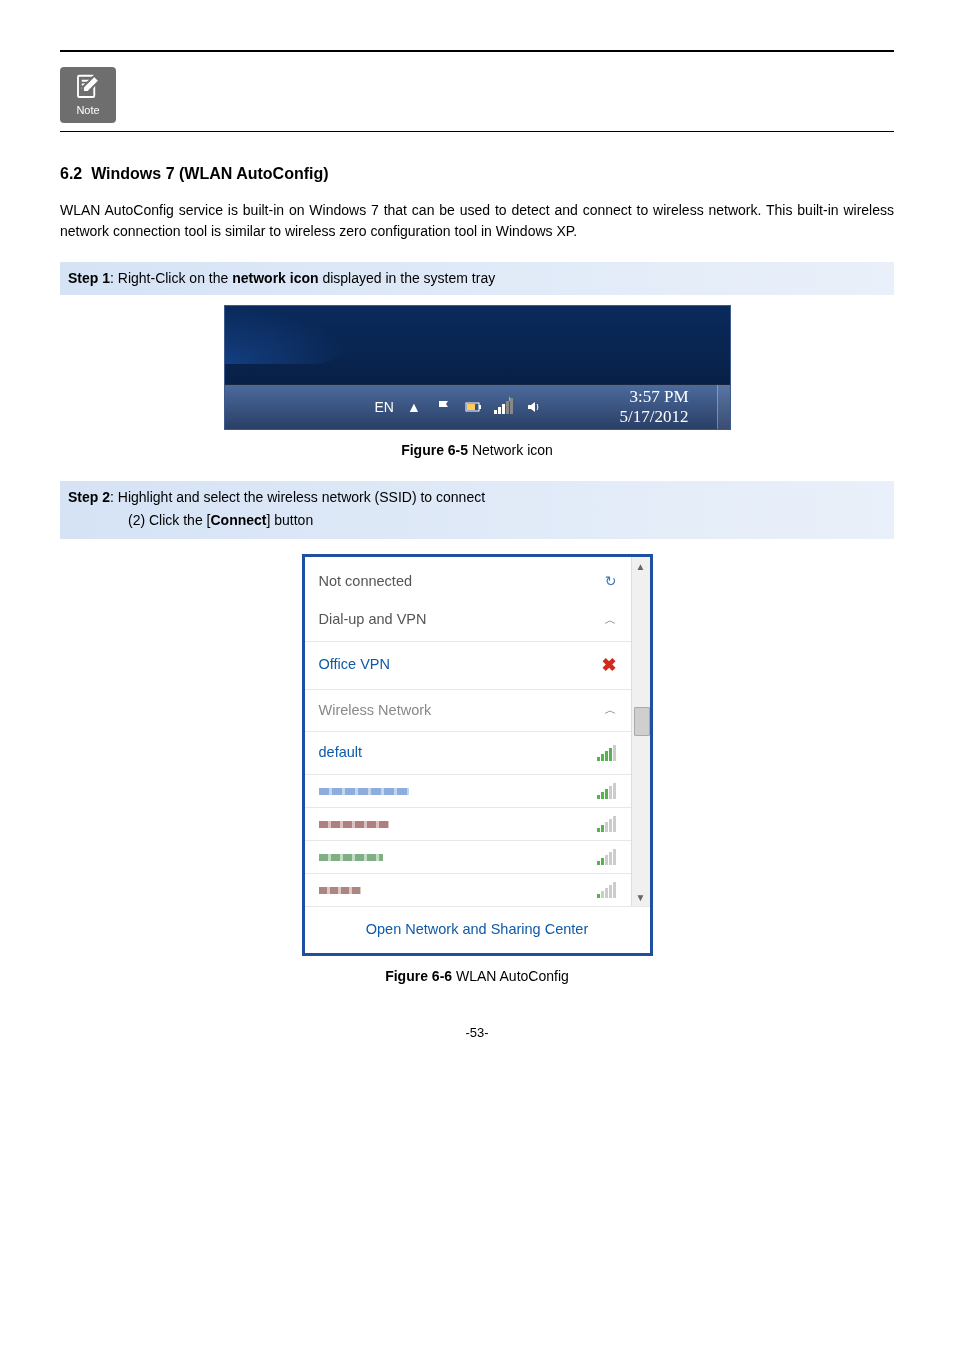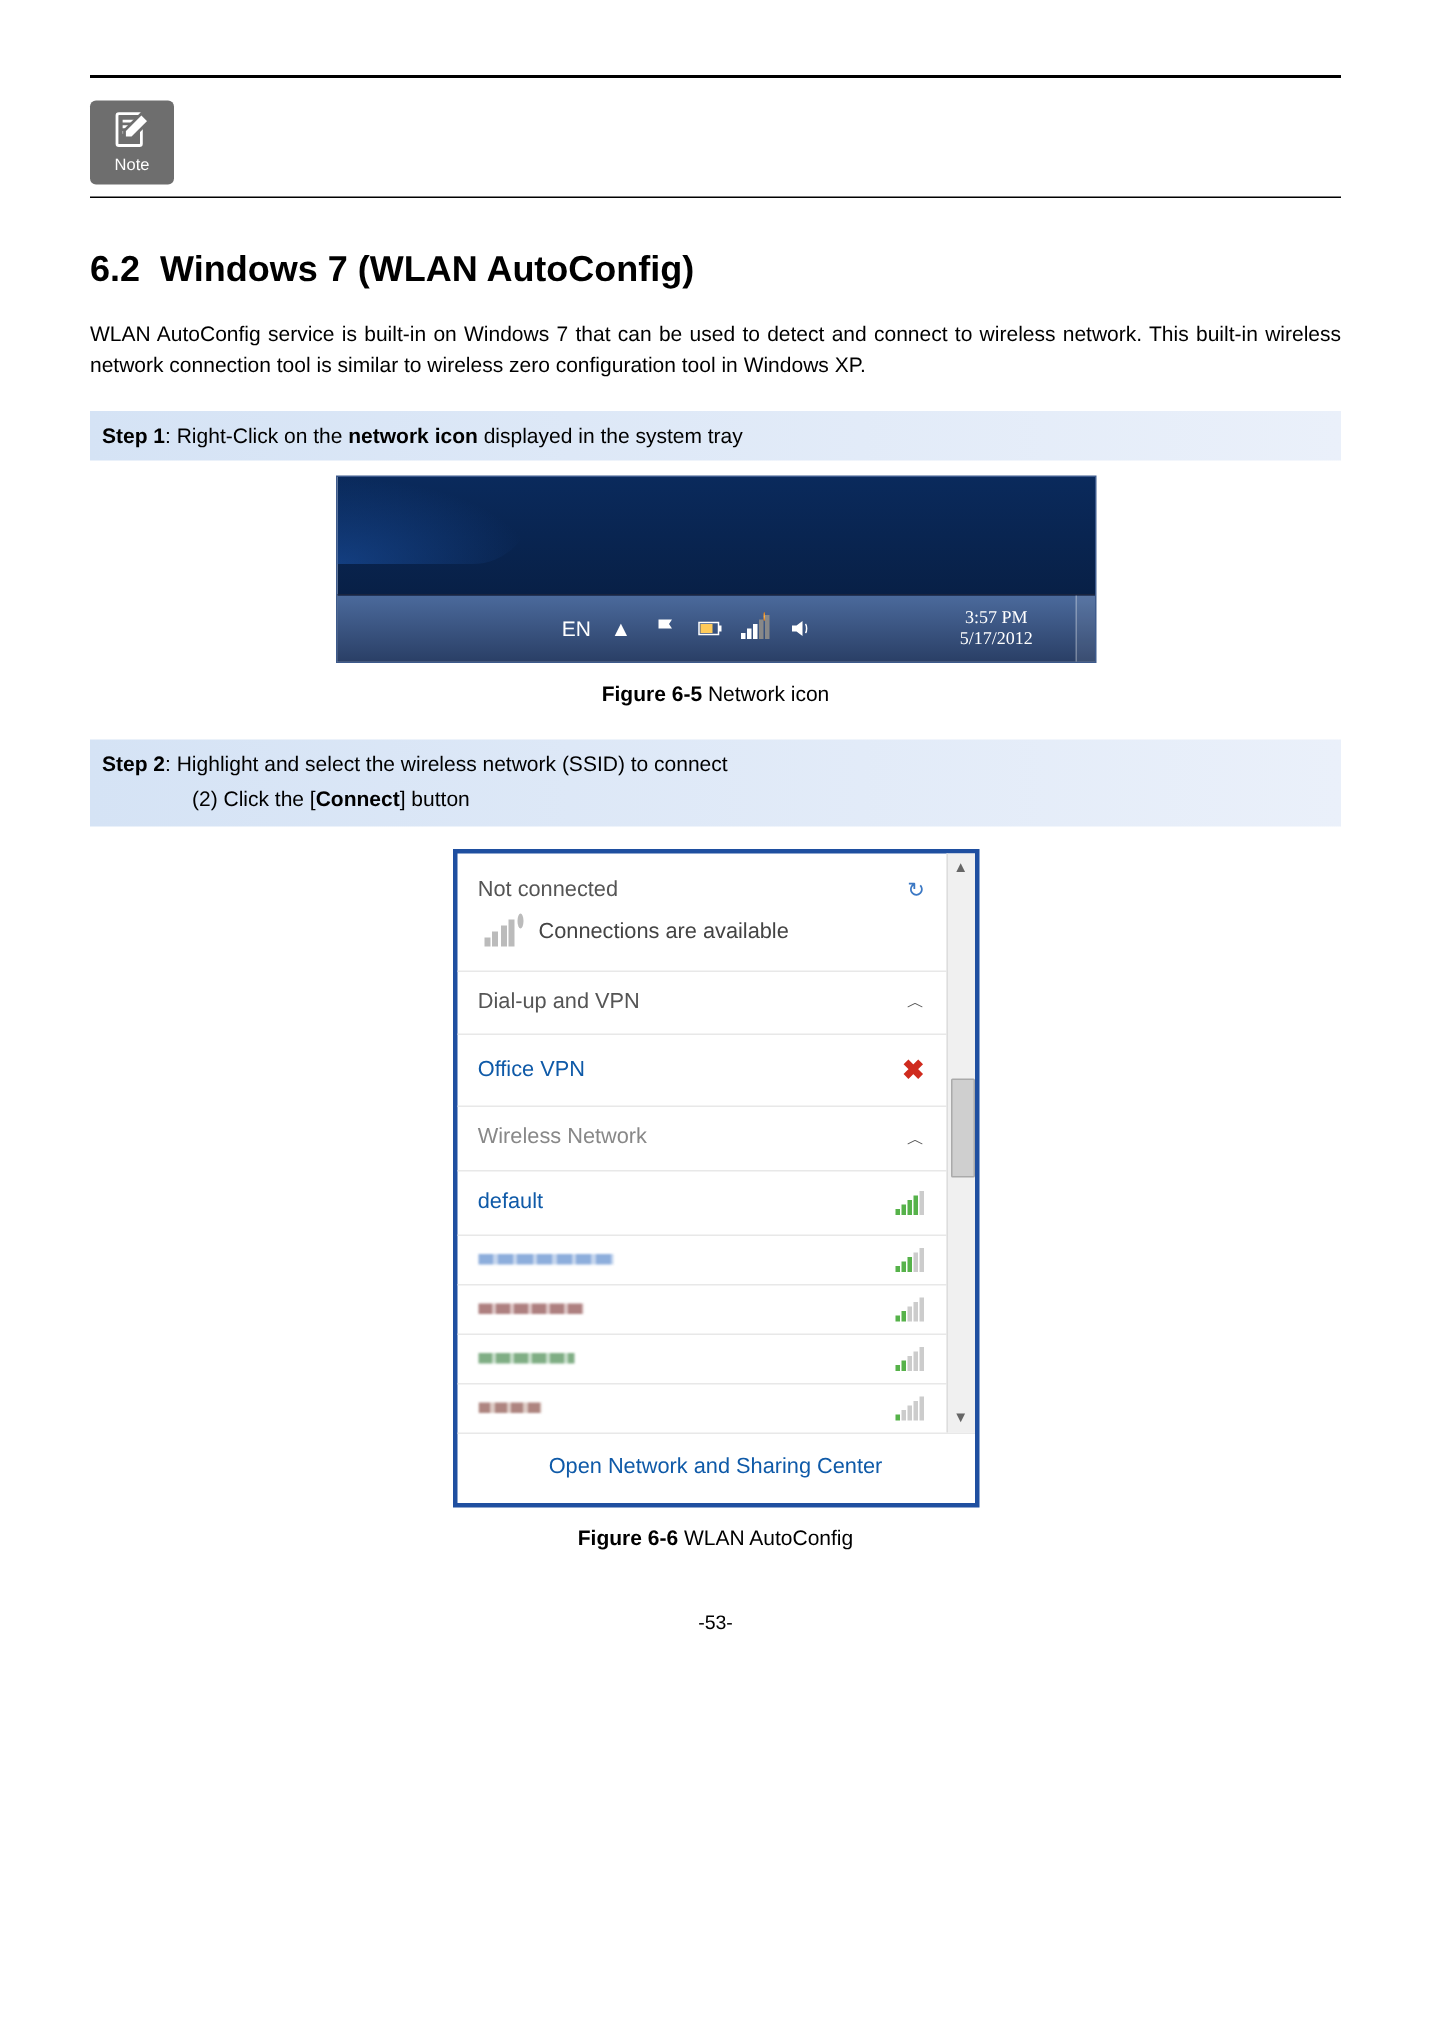--- a/index.html
+++ b/index.html
@@ -37,21 +37,21 @@
   }
   .note-icon svg { display:block; }
   .note-text {
     color: #003b8f;
     font-size: 14px;
     line-height: 1.7;
     padding-top: 2px;
     text-align: justify;
   }
   h2.section-heading {
-    font-size: 24px;
+    font-size: 16px;
     font-weight: bold;
     margin: 30px 0 10px 0;
   }
   .body-text {
     font-size: 14px;
     line-height: 1.5;
     text-align: justify;
   }
   .step-bar {
     background: linear-gradient(to right, #d5e3f5, #eaf0fa);
@@ -133,23 +133,23 @@
   }
   .tray-icon {
     width: 20px; height: 20px;
     display:inline-flex; align-items:center; justify-content:center;
     color:#fff;
   }
   .tray-clock {
     margin-left: auto;
     margin-right: 10px;
     color:#fff;
-    text-align:center;
+    text-align:right;
     font-family: "Segoe UI", Tahoma;
-    font-size: 12px;
+    font-size: 17px;
     line-height: 1.15;
     padding: 2px 8px;
   }
   .tray-show-desktop {
     width: 12px;
     height: 44px;
     background: rgba(255,255,255,0.08);
     border-left: 1px solid rgba(255,255,255,0.3);
   }
   
@@ -399,30 +399,20 @@
 </div>
 
 <div class="figure-wrap">
   <div class="wlan-panel">
     <div class="wlan-body">
       <div class="wlan-col">
         <div class="wlan-row header">
           <span>Not connected</span>
           <span class="refresh-icon">↻</span>
         </div>
-        <div class="wlan-row avail">
-          <span class="avail-icon">
-              <span></span>
-              <span></span>
-              <span></span>
-              <span></span>
-              <span class="avail-sun"></span>
-            </span>
-          <span>Connections are available</span>
-        </div>
         <div class="wlan-row section-hdr">
           <span>Dial-up and VPN</span>
           <span class="chev-up">︿</span>
         </div>
         <div class="wlan-row link">
           <span>Office VPN</span>
           <span class="x-icon">✖</span>
         </div>
         <div class="wlan-row disabled">
           <span>Wireless Network</span>

